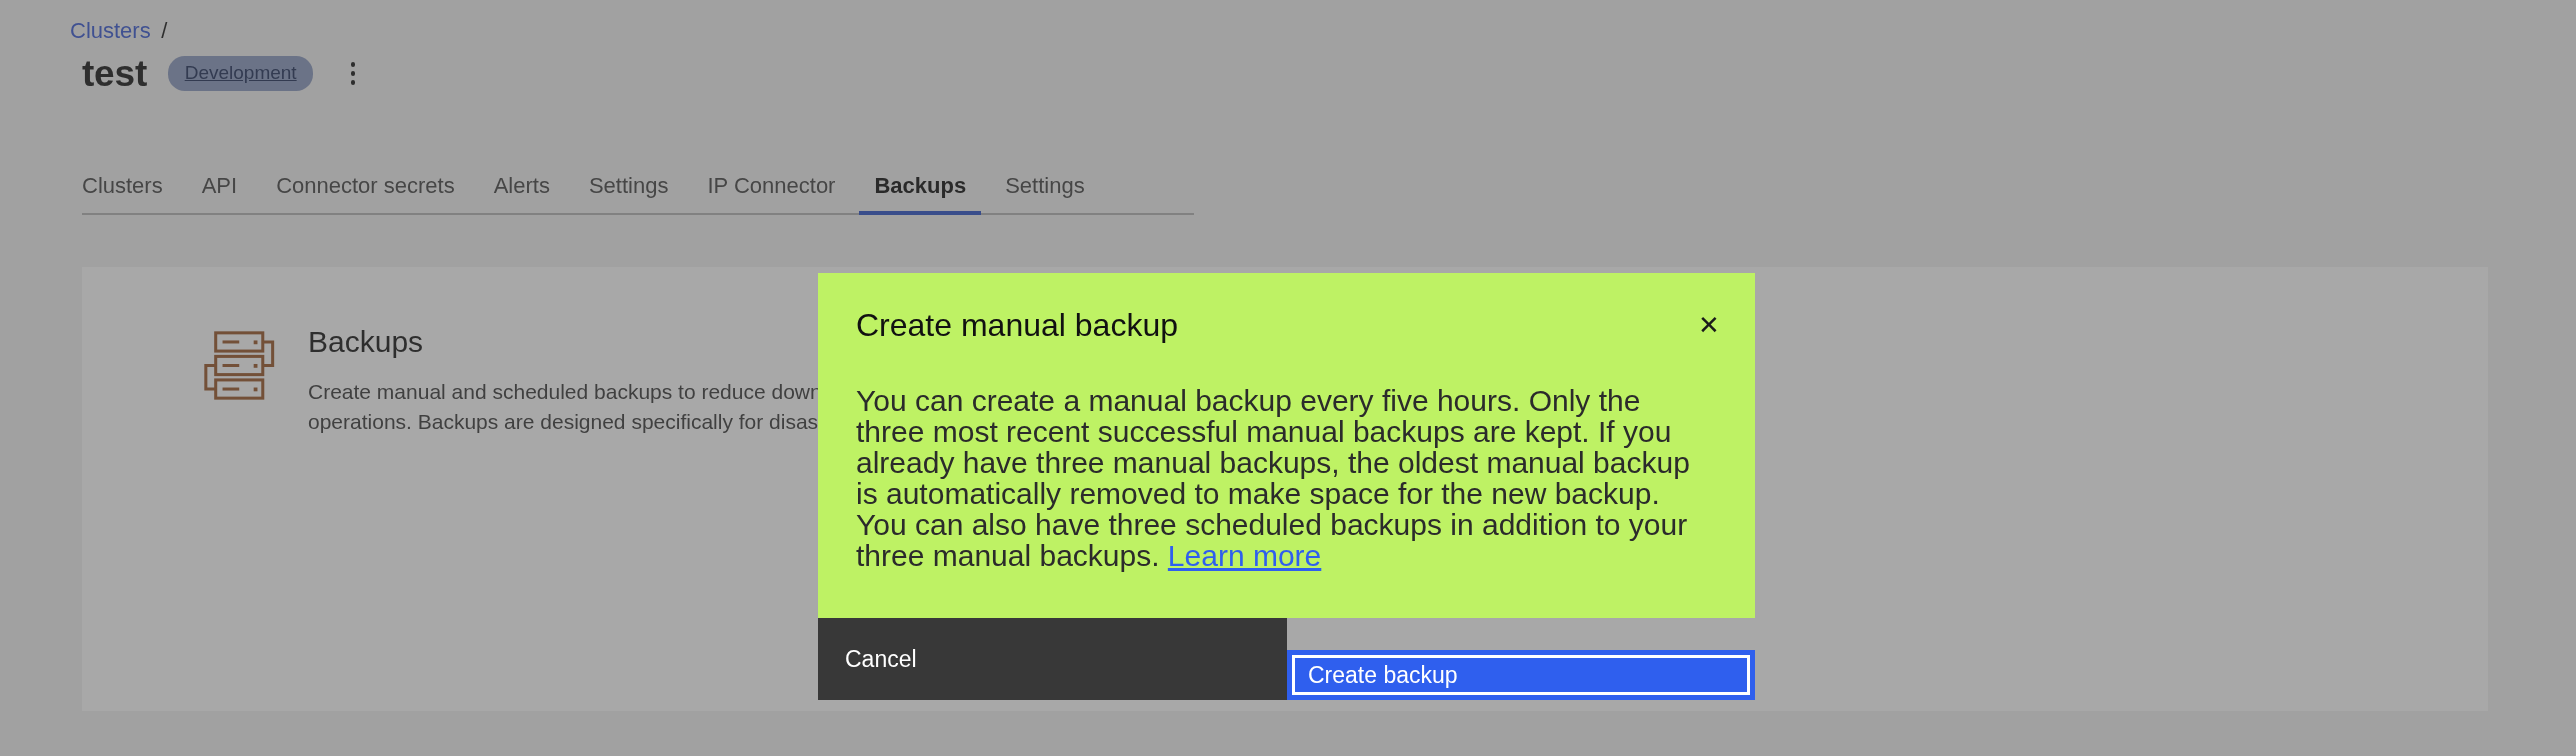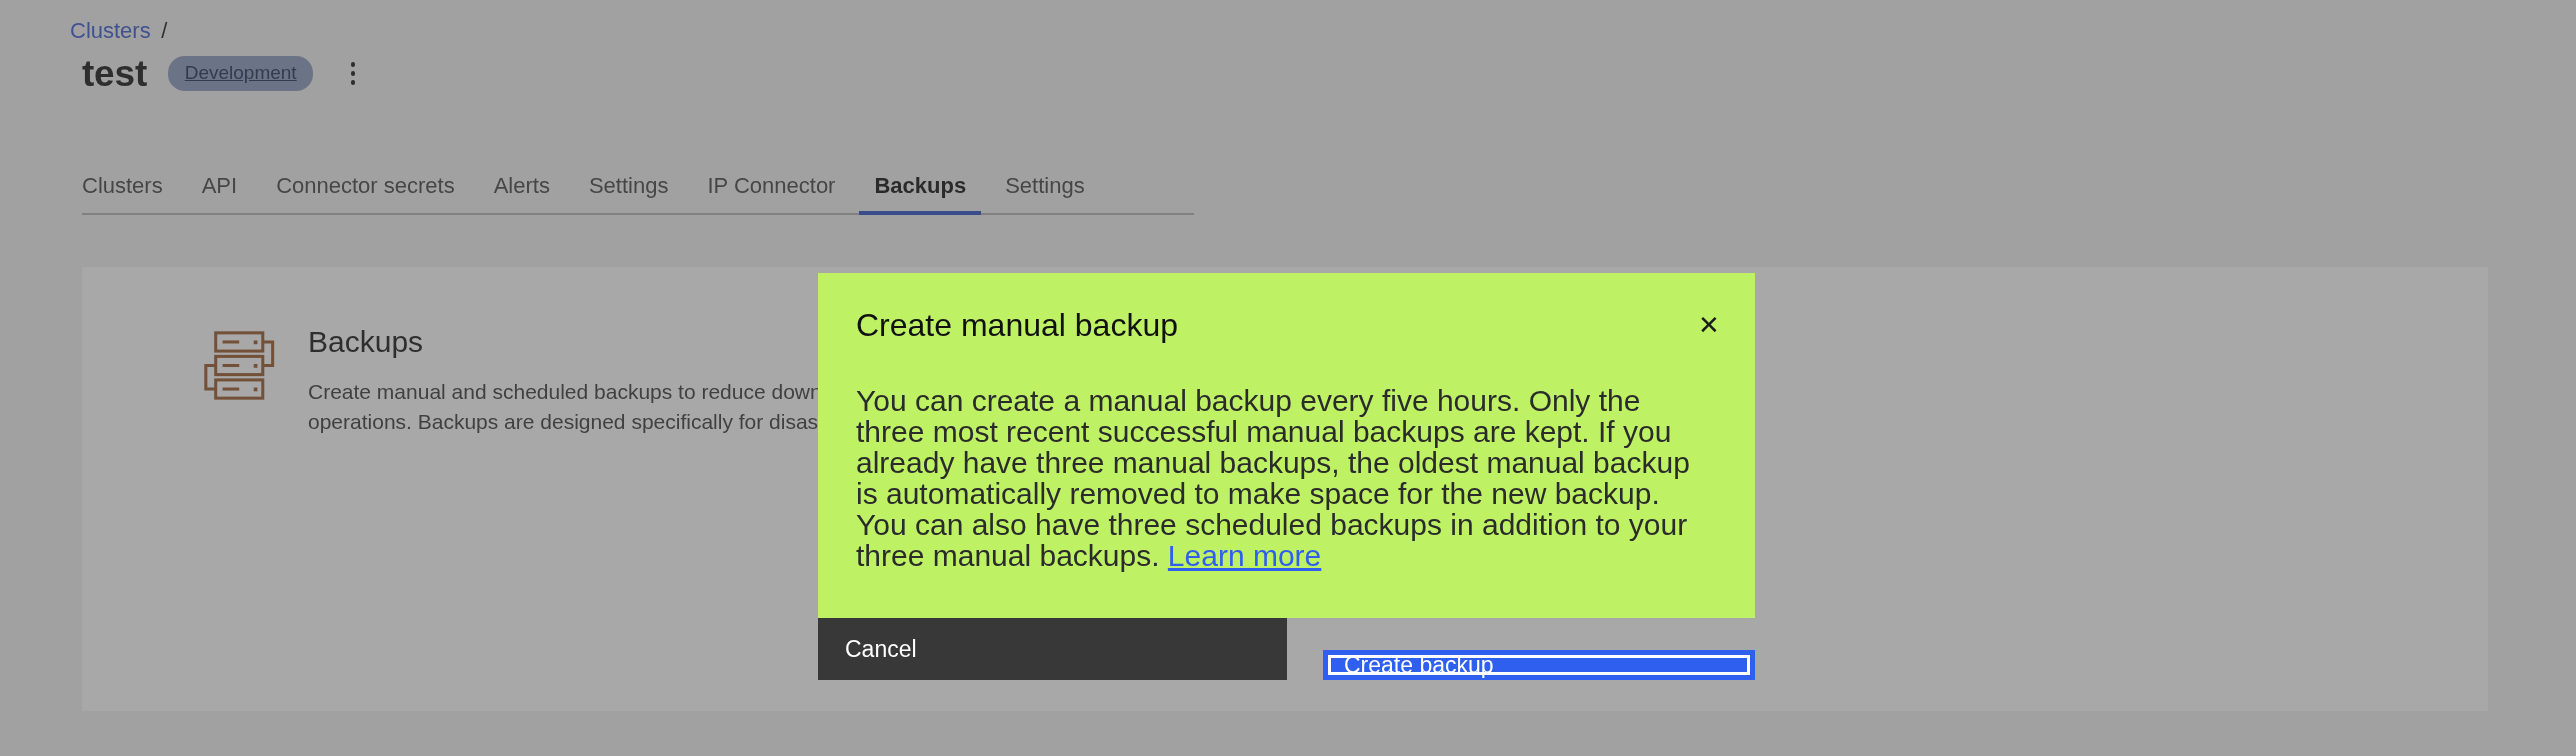--- a/index.html
+++ b/index.html
@@ -210,22 +210,21 @@
     color: #2b2b2b;
     margin: 0;
   }
   .modal-text a {
     color: #2f5fee;
     text-decoration: underline;
   }
 
   .modal-footer {
     display: flex;
-    height: 62px;
-    gap: 36px;
+    height: 82px;
   }
   .footer-cancel {
     flex: 0 0 469px;
     background: #383838;
     color: #ffffff;
     border: none;
     font-family: inherit;
     font-size: 23px;
     line-height: 26px;
     display: flex;

